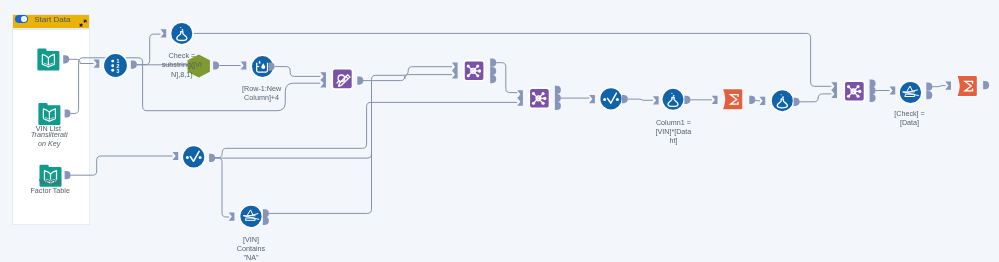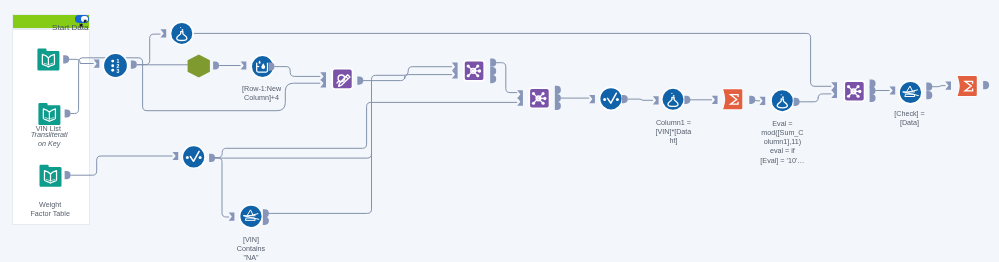--- a/index.html
+++ b/index.html
@@ -1,21 +1,21 @@
 <!DOCTYPE html>
 <html><head>
 <meta charset="utf-8">
 <style>
   html,body{margin:0;padding:0;}
   body{width:999px;height:262px;background:#f3f6fb;overflow:hidden;
        font-family:"Liberation Sans",sans-serif;}
   #canvas{position:relative;width:999px;height:262px;overflow:hidden;background:#f3f6fb;}
   .cbox{position:absolute;background:#ffffff;border:1px solid #e7ebf2;box-sizing:border-box;}
-  .chdr{position:absolute;background:#84cc16;border:1px solid #e7ebf2;box-sizing:border-box;
-       display:flex;align-items:flex-end;flex-direction:column;}
+  .chdr{position:absolute;background:#eab308;border:1px solid #e7ebf2;box-sizing:border-box;
+       display:flex;align-items:flex-start;}
   .toggle{width:13.2px;height:8.2px;border-radius:4.1px;background:#1567d3;position:relative;flex:0 0 auto;
        margin-left:2.3px;}
   .toggle .knob{position:absolute;width:6.6px;height:6.6px;border-radius:50%;background:#fff;right:0.8px;top:0.8px;}
   .hdr-title{font-size:8.1px;color:#4a5461;margin-left:6.2px;white-space:nowrap;}
   .collapse{position:absolute;left:66.6px;top:4.3px;width:8.2px;height:8.2px;}
   svg.layer{position:absolute;left:0;top:0;width:999px;height:262px;}
   .lbl{position:absolute;font-size:7.2px;line-height:9.2px;color:#58616e;text-align:center;
        white-space:pre;transform:translateX(-50%);}
 </style>
 </head>
@@ -335,31 +335,29 @@
       <use href="#inA" x="172.5" y="156"></use>
       <use href="#inA" x="228.7" y="216.6"></use>
       <use href="#outA" x="262.9" y="213.4"></use>
       <use href="#outA" x="262.9" y="220.8"></use>
     </g>
   </svg>
 
   <div class="lbl" style="left:48.3px;top:92px;margin-top:32px;">VIN List</div>
   <div class="lbl" style="left:49.2px;top:130.1px;font-style:italic;">Transliterati
 on Key</div>
-  <div class="lbl" style="left:50.2px;top:200px;">Weight
+  <div class="lbl" style="left:50.2px;top:177px;">Weight
 Factor Table</div>
+  <div class="lbl" style="left:181.9px;top:51.2px;">Check =
+substring([VI
+N],8,1)</div>
   <div class="lbl" style="left:261.6px;top:83.6px;">[Row-1:New
 Column]+4</div>
   <div class="lbl" style="left:673.4px;top:117.9px;">Column1 =
 [VIN]*[Data
 ht]</div>
-  <div class="lbl" style="left:782.4px;top:118.8px;">Eval =
-mod([Sum_C
-olumn1],11)
-eval = if
-[Eval] = '10'…</div>
   <div class="lbl" style="left:909.5px;top:108.6px;">[Check] =
 [Data]</div>
   <div class="lbl" style="left:251px;top:234.5px;">[VIN]
 Contains
 "NA"</div>
 
 </div>
 
 </body></html>

